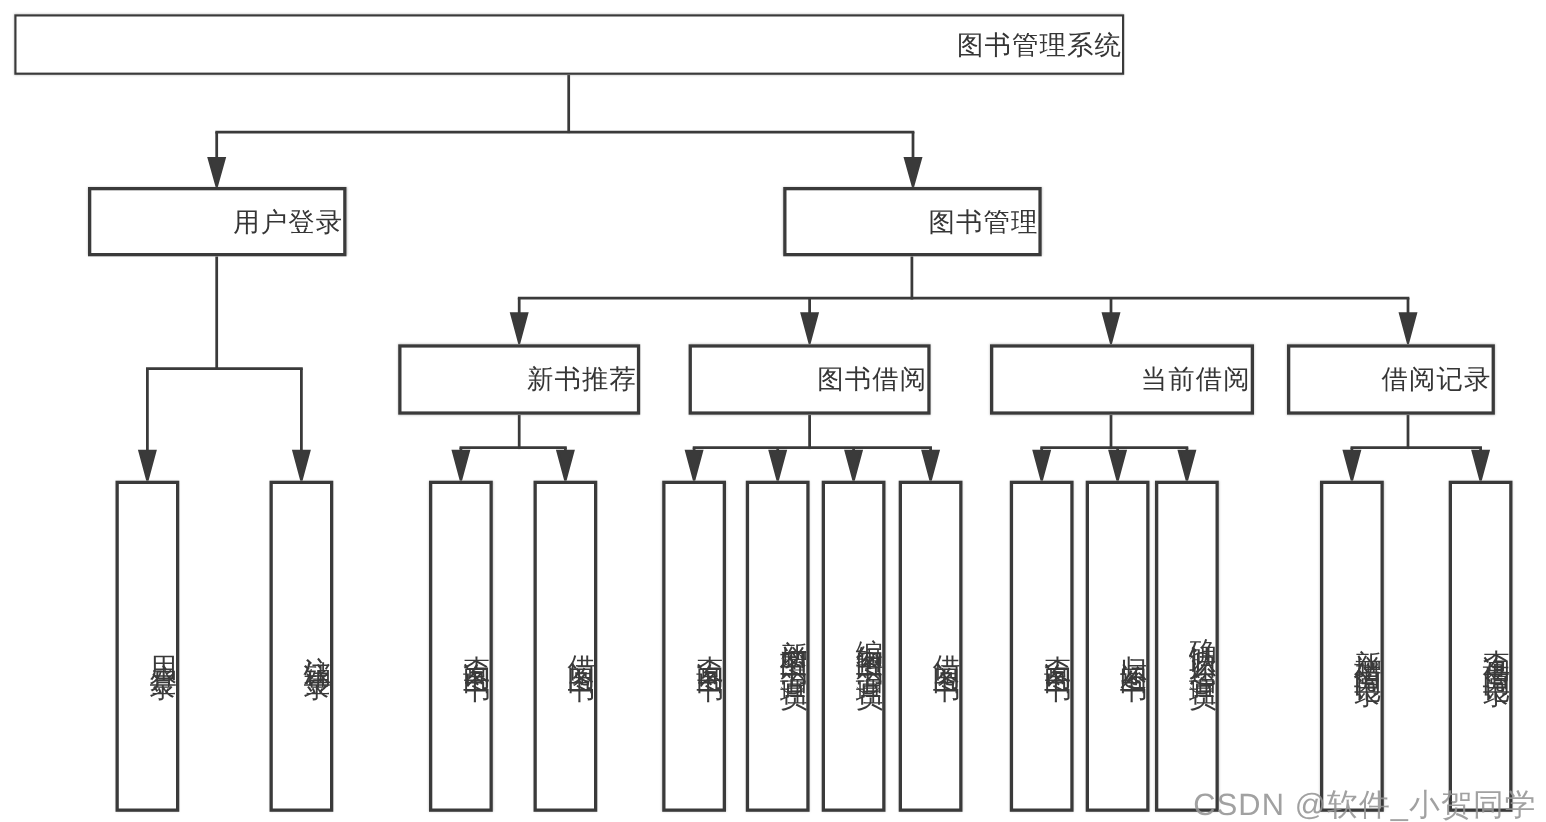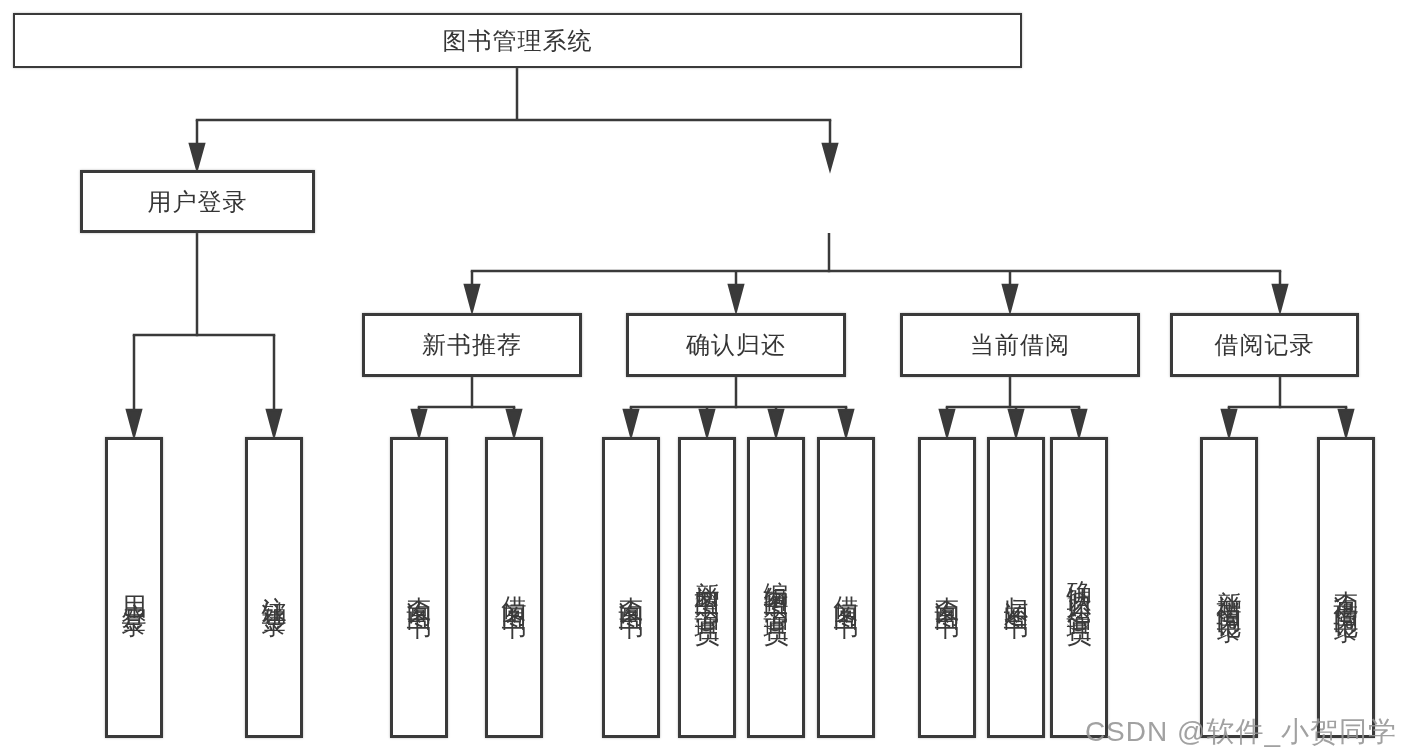--- a/index.html
+++ b/index.html
@@ -15,21 +15,21 @@
     pointer-events:none;
   }
   .node{
     position:absolute;
     box-sizing:border-box;
     background:#ffffff;
     border:3px solid #3a3a3a;
     box-shadow:0 0 2px rgba(120,120,120,.55);
     display:flex;
     align-items:center;
-    justify-content:center;
+    justify-content:flex-end;
     color:#353535;
     font-size:24px;
     letter-spacing:1px;
     z-index:2;
   }
   .node.root{border-width:2px;}
   .node.leaf span{
     writing-mode:vertical-rl;
     text-orientation:mixed;
     font-size:25px;
@@ -116,26 +116,29 @@
     </g>
   </svg>
 
   <div class="node root" style="left:13px;top:13px;width:1009px;height:55px">
     <span>图书管理系统</span>
   </div>
 
   <div class="node" style="left:80px;top:170px;width:235px;height:63px">
     <span>用户登录</span>
   </div>
+  <div class="node" style="left:712px;top:170px;width:235px;height:63px">
+    <span>图书管理</span>
+  </div>
 
   <div class="node" style="left:362px;top:313px;width:220px;height:64px">
     <span>新书推荐</span>
   </div>
   <div class="node" style="left:626px;top:313px;width:220px;height:64px">
-    <span>确认归还</span>
+    <span>图书借阅</span>
   </div>
   <div class="node" style="left:900px;top:313px;width:240px;height:64px">
     <span>当前借阅</span>
   </div>
   <div class="node" style="left:1170px;top:313px;width:189px;height:64px">
     <span>借阅记录</span>
   </div>
 
   <div class="node leaf" style="left:105px;top:437px;width:58px;height:301px">
     <span>用户登录</span>

